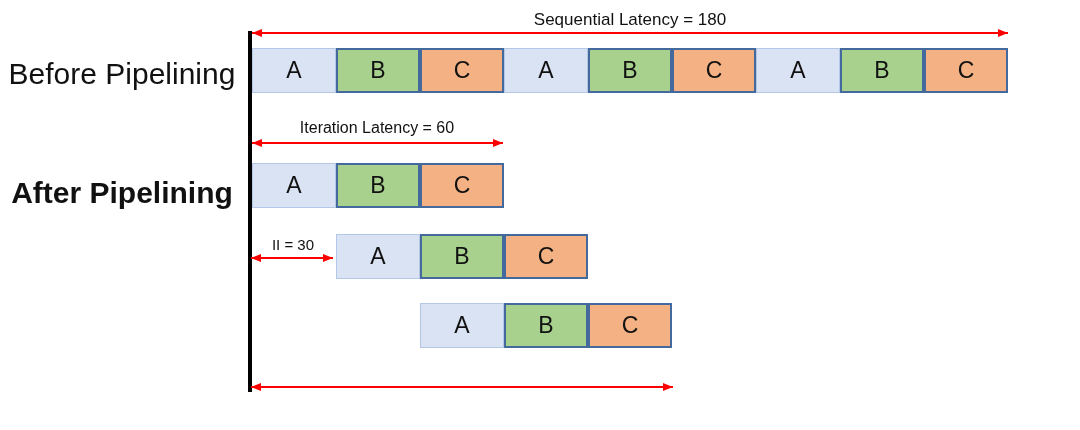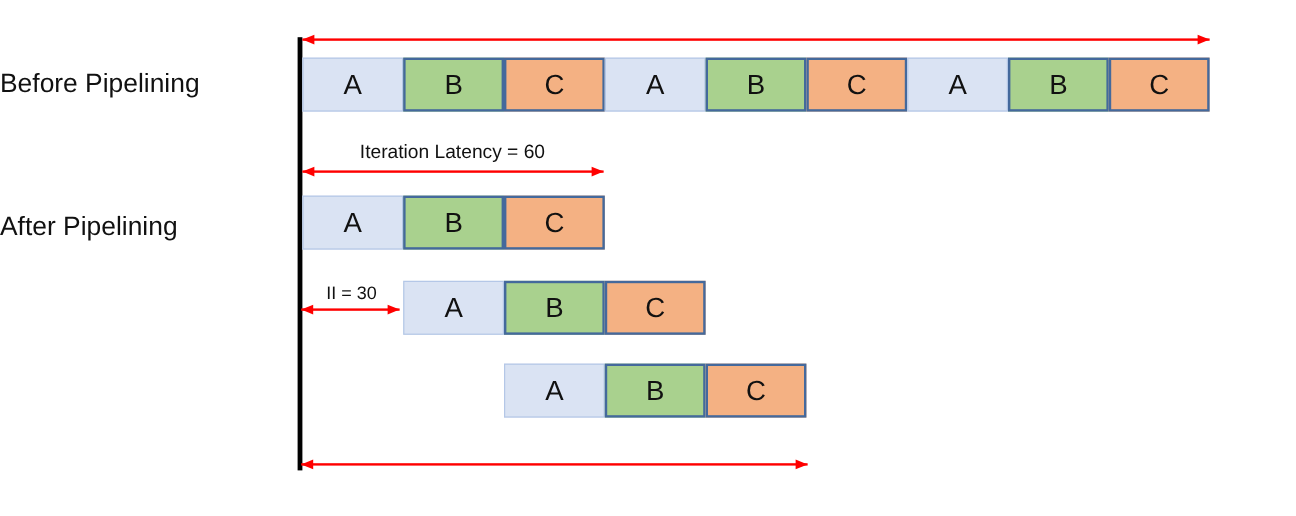--- a/index.html
+++ b/index.html
@@ -4,25 +4,25 @@
 <style>
   * { margin: 0; padding: 0; box-sizing: border-box; }
   html, body { width: 1080px; height: 430px; background: #ffffff; overflow: hidden; }
   body { font-family: "Liberation Sans", sans-serif; color: #1a1a1a; }
 
   .canvas { position: relative; width: 1080px; height: 430px; background: #ffffff; }
 
   
   .row-label {
     position: absolute; left: 0; width: 244px;
-    text-align: left; font-size: 22px; color: #111111;
+    text-align: center; font-size: 30px; color: #111111;
     white-space: nowrap;
   }
   .before-label { top: 57px; }
-  .after-label  { top: 176px; }
+  .after-label  { top: 176px; font-weight: bold; }
 
   
   .timeline {
     position: absolute; left: 248px; top: 31px;
     width: 4px; height: 361px; background: var(--timeline_black, #000);
   }
 
   
   .stage-row { position: absolute; display: flex; }
   .cell {
@@ -72,20 +72,21 @@
 </head>
 <body>
 
 <div class="canvas">
 
   <div class="row-label before-label">Before Pipelining</div>
   <div class="row-label after-label">After Pipelining</div>
 
   <div class="timeline"></div>
 
+  <div class="annot annot-sequential">Sequential Latency = 180</div>
   <div class="arrow arrow-sequential"></div>
 
   <div class="stage-row row-before">
     <div class="cell cell-a">A</div>
     <div class="cell cell-b">B</div>
     <div class="cell cell-c">C</div>
     <div class="cell cell-a">A</div>
     <div class="cell cell-b">B</div>
     <div class="cell cell-c">C</div>
     <div class="cell cell-a">A</div>

